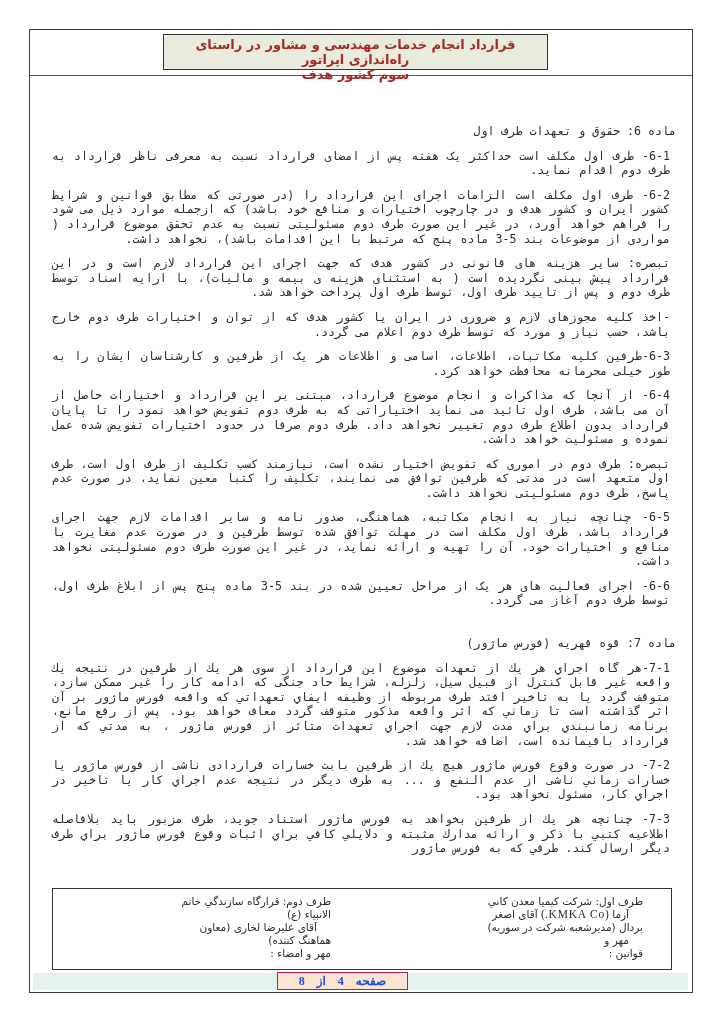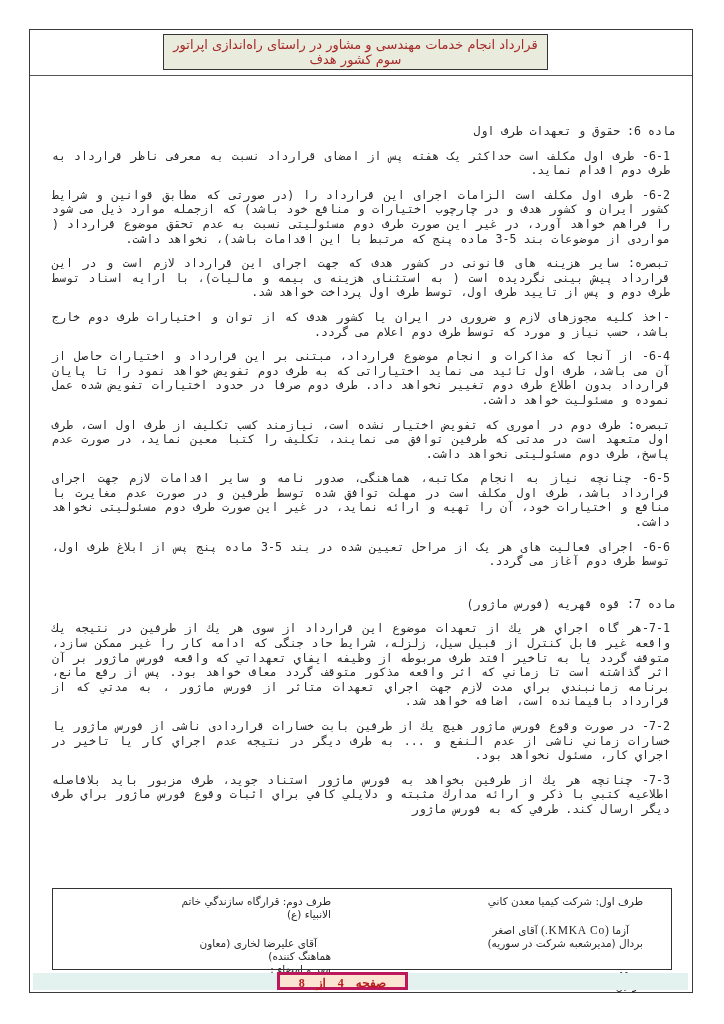--- a/index.html
+++ b/index.html
@@ -5,63 +5,64 @@
   html, body { margin: 0; padding: 0; background: #ffffff; }
   body { width: 724px; height: 1024px; position: relative; overflow: hidden;
          font-family: "DejaVu Sans Mono", "Liberation Mono", monospace; color: #222; }
   .frame { position: absolute; left: 29px; top: 29px; width: 664px; height: 964px;
            border: 1.5px solid #3a3a3a; box-sizing: border-box; }
   .header { position: absolute; left: 0; top: 0; width: 100%; height: 46px;
             border-bottom: 1.5px solid #555; box-sizing: border-box; }
   .title-box { position: absolute; left: 133px; top: 4px; width: 385px; height: 36px;
                background: #e9ecdc; border: 1px solid #333; box-sizing: border-box;
                direction: rtl; text-align: center; color: #a52a2a;
-               font-family: "DejaVu Sans", sans-serif; font-size: 13px; font-weight: normal;
+               font-family: "DejaVu Sans", sans-serif; font-size: 13px; font-weight: bold;
                line-height: 15px; padding-top: 2px; }
   .body-text { position: absolute; left: 12px; top: 90px; width: 638px;
                direction: rtl; text-align: justify; font-size: 11.6px; line-height: 14.6px;
                letter-spacing: 0.6px; color: #2a2a2a; }
   .body-text p { margin: 10px; }
   .body-text .article-title { text-align: right; margin: 4px; }
   .body-text .gap { height: 14px; }
   .sig-box { position: absolute; left: 22px; top: 858px; width: 620px; height: 82px;
              border: 1px solid #333; box-sizing: border-box; background: #fff; }
   .party { position: absolute; top: 6px; direction: rtl; font-size: 10.5px; line-height: 13px;
            font-weight: normal; letter-spacing: 0.8px; color: #2a2a2a;
            font-family: "DejaVu Sans", sans-serif; }
   .party.first { right: 28px; width: 245px; }
   .party.second { right: 340px; width: 245px; }
   .party .line { display: block; white-space: nowrap; }
-  .party .indent { padding-right: 14px; margin-top: 16px; }
+  .party .indent { padding-right: 14px; }
   .party .latin { font-family: "Liberation Serif", serif; font-size: 11.5px; }
   .page-band { position: absolute; left: 3px; top: 943px; width: 655px; height: 17px;
                background: #e3f1ef; }
   .page-box { position: absolute; left: 247px; top: 942px; width: 131px; height: 18px;
-              border: 3px solid #be185d; box-sizing: border-box; background: #fbe4d2;
+              border: 1px solid #be185d; box-sizing: border-box; background: #fbe4d2;
               direction: rtl; text-align: center; font-family: "Liberation Serif", serif;
-              font-size: 12px; font-weight: bold; line-height: 16px; color: #b91c1c; }
+              font-size: 12px; font-weight: bold; line-height: 16px; color: #1d4ed8; }
   .page-box span { margin: 0 6px; }
 </style>
 </head>
 <body>
 
 <div class="frame">
   <div class="header">
     <div class="title-box">
       <div>قرارداد  انجام خدمات مهندسی و مشاور در راستای راه‌اندازی اپراتور</div>
       <div>سوم کشور هدف</div>
     </div>
   </div>
 
   <div class="body-text">
     <p class="article-title">ماده 6: حقوق و تعهدات طرف اول</p>
     <p>6-1-  طرف اول مکلف است حداکثر یک هفته پس از امضای قرارداد نسبت به معرفی ناظر قرارداد به طرف دوم اقدام نماید.</p>
     <p>6-2- طرف اول مکلف است الزامات اجرای این قرارداد را (در صورتی که مطابق قوانین و شرایط کشور ایران و کشور هدف و در چارچوب اختیارات و منافع خود باشد) که ازجمله موارد ذیل می شود را فراهم خواهد آورد، در غیر این صورت طرف دوم مسئولیتی نسبت به عدم تحقق موضوع قرارداد ( مواردی از موضوعات بند 5-3 ماده پنج که مرتبط با این اقدامات باشد)، نخواهد داشت.</p>
     <p>تبصره: سایر هزینه های قانونی در کشور هدف که جهت اجرای این قرارداد لازم است و در این قرارداد پیش بینی نگردیده است ( به استثنای هزینه ی بیمه و مالیات)، با ارایه اسناد توسط طرف دوم و پس از تایید طرف اول، توسط طرف اول پرداخت خواهد شد.</p>
     <p>-اخذ کلیه مجوزهای لازم و ضروری در ایران یا کشور هدف که از توان و اختیارات طرف دوم خارج باشد، حسب نیاز و مورد که توسط طرف دوم اعلام می گردد.</p>
+    <p>6-3-طرفین کلیه مکاتبات، اطلاعات، اسامی و اطلاعات هر یک از طرفین و کارشناسان ایشان را به طور خیلی محرمانه محافظت خواهد کرد.</p>
     <p>6-4-  از آنجا که مذاکرات و انجام موضوع قرارداد، مبتنی بر این قرارداد و اختیارات حاصل از آن می باشد، طرف اول تائید می نماید اختیاراتی که به طرف دوم تفویض خواهد نمود را تا پایان قرارداد بدون اطلاع طرف دوم تغییر نخواهد داد. طرف دوم صرفا در حدود اختیارات تفویض شده عمل نموده و مسئولیت خواهد داشت.</p>
     <p>تبصره: طرف دوم در اموری که تفویض اختیار نشده است، نیازمند کسب تکلیف از طرف اول است، طرف اول متعهد است در مدتی که طرفین توافق می نمایند، تکلیف را کتبا معین نماید، در صورت عدم پاسخ، طرف دوم مسئولیتی نخواهد داشت.</p>
     <p>6-5- چنانچه نیاز به انجام مکاتبه، هماهنگی، صدور نامه و سایر اقدامات لازم جهت اجرای قرارداد باشد، طرف اول مکلف است در مهلت توافق شده توسط طرفین و در صورت عدم مغایرت با منافع و اختیارات خود، آن را تهیه و ارائه نماید، در غیر این صورت طرف دوم مسئولیتی نخواهد داشت.</p>
     <p>6-6-  اجرای فعالیت های هر یک از مراحل تعیین شده در بند 5-3 ماده پنج پس از ابلاغ طرف اول، توسط طرف دوم آغاز می گردد.</p>
     <div class="gap"></div>
     <p class="article-title">ماده 7: قوه قهريه (فورس ماژور)</p>
     <p>7-1-هر گاه اجراي هر يك از تعهدات موضوع اين قرارداد از سوی هر يك از طرفين در نتيجه يك واقعه غير قابل كنترل از قبيل سيل، زلزله، شرايط حاد جنگی كه ادامه كار را غير ممكن سازد، متوقف گردد يا به تاخير افتد طرف مربوطه از وظيفه ايفاي تعهداتي كه واقعه فورس ماژور بر آن اثر گذاشته است تا زماني كه اثر واقعه مذكور متوقف گردد معاف خواهد بود. پس از رفع مانع، برنامه زمانبندي براي مدت لازم جهت اجراي تعهدات متاثر از فورس ماژور ، به مدتي كه از قرارداد باقيمانده است، اضافه خواهد شد.</p>
     <p>7-2-  در صورت وقوع فورس ماژور هيچ يك از طرفين بابت خسارات قراردادی ناشی از فورس ماژور يا خسارات زماني ناشی از عدم النفع و ... به طرف ديگر در نتيجه عدم اجراي كار يا تاخير در اجراي كار، مسئول نخواهد بود.</p>
     <p>7-3-  چنانچه هر يك از طرفين بخواهد به فورس ماژور استناد جويد، طرف مزبور بايد بلافاصله اطلاعيه كتبي با ذكر و ارائه مدارك مثبته و دلايلي كافي براي اثبات وقوع فورس ماژور براي طرف ديگر ارسال كند. طرفي كه به فورس ماژور</p>
   </div>

